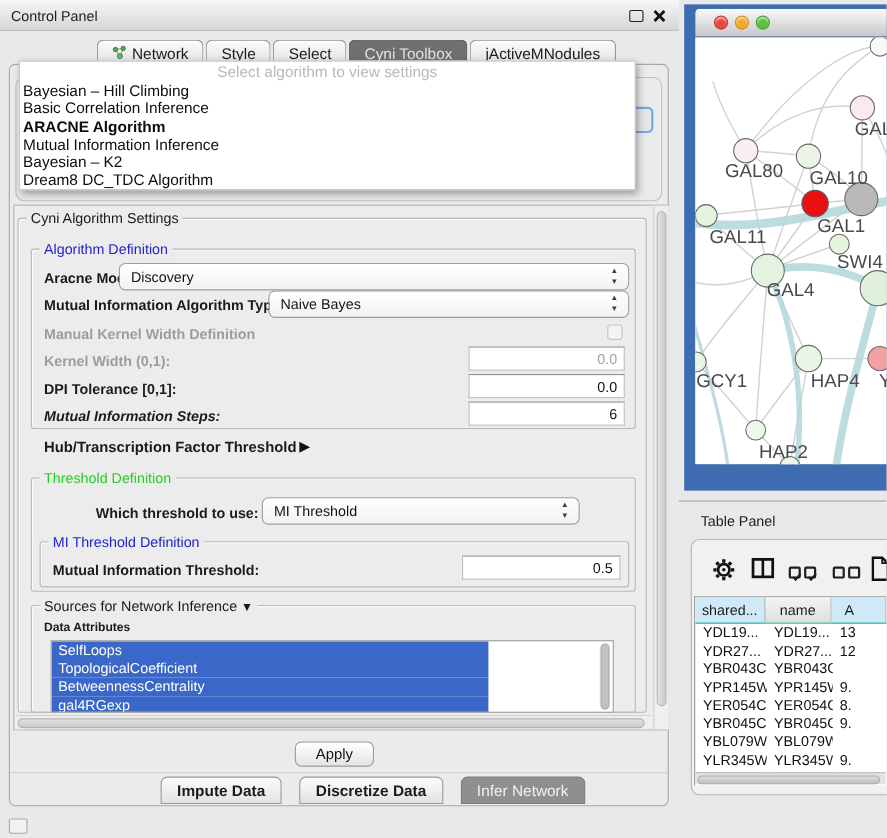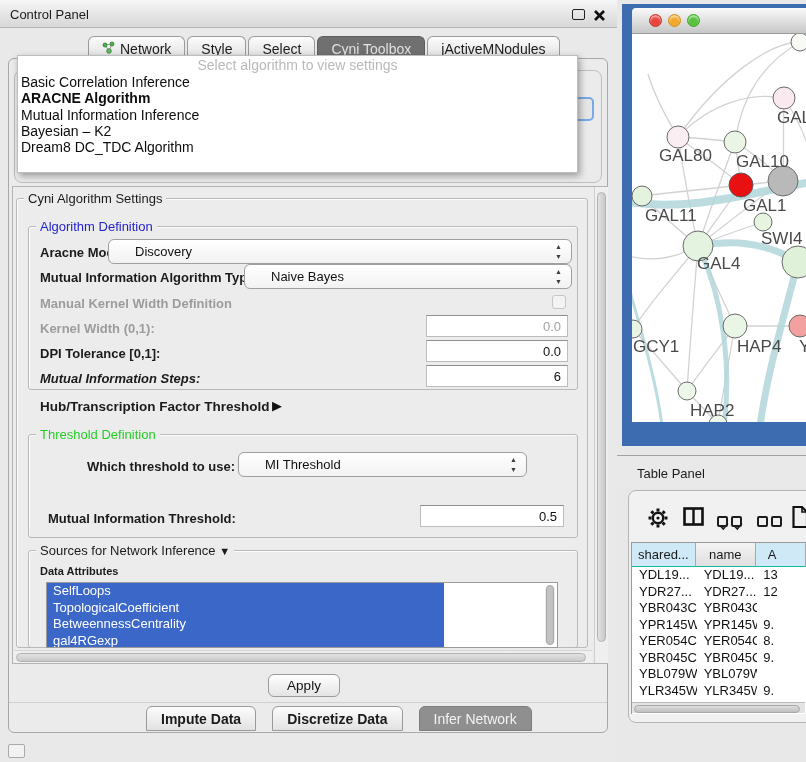--- a/index.html
+++ b/index.html
@@ -54,21 +54,21 @@
     font-size:13px; white-space:nowrap; }
   .lbl-plain { color:#1b1b1b; }
   .lbl-blue  { color:#2323cc; }
   .lbl-green { color:#27cd27; }
 
   .rowlabel { position:absolute; font-size:13px; font-weight:bold; color:#1b1b1b; white-space:nowrap; }
   .rowlabel.dis { color:#9c9c9c; }
 
   .combo { position:absolute; height:25px; border:1px solid #9f9f9f; border-radius:6px;
     background:linear-gradient(#ffffff,#f2f2f2); font-size:13px; color:#111;
-    display:flex; align-items:center; padding-left:26px; }
+    display:flex; align-items:center; padding-left:10px; }
   .combo .spin { position:absolute; right:9px; top:2px; font-size:7px; line-height:10px;
     color:#3c3c3c; text-align:center; }
   .field { position:absolute; height:22px; background:#ffffff; border:1px solid #bdbdbd;
     border-top-color:#8f8f8f; font-size:13px; color:#111; text-align:right;
     padding:3px 6px 0 0; }
   .field.dis { color:#a2a2a2; }
   .chk { position:absolute; width:14px; height:14px; border:1px solid #c6c6c6;
     border-radius:3px; background:#f3f3f3; }
 
   .listbox { position:absolute; left:46px; top:582px; width:512px; height:66px;
@@ -177,20 +177,21 @@
       <div class="tab">
         <span>jActiveMNodules</span>
       </div>
     </div>
 
     <div class="remnant"></div>
     <div class="combo-frag"></div>
 
     <div class="popup">
       <div class="ph">Select algorithm to view settings</div>
+      <div class="dd-item">Bayesian – Hill Climbing</div>
       <div class="dd-item">Basic Correlation Inference</div>
       <div class="dd-item bold">ARACNE Algorithm</div>
       <div class="dd-item">Mutual Information Inference</div>
       <div class="dd-item">Bayesian – K2</div>
       <div class="dd-item">Dream8 DC_TDC Algorithm</div>
     </div>
 
     <div class="scrollarea"></div>
     <div class="vsb">
         <div class="thumb"></div>
@@ -228,20 +229,23 @@
     <span class="rowlabel" style="left:40px; top:399px; font-size:13.5px;">Hub/Transcription Factor Threshold</span>
     <span style="position:absolute; left:272px; top:398px; font-size:13px; color:#111;">▶</span>
 
     <div class="group" style="left:28px; top:434px; width:550px; height:104px;padding-left:39px;">
       <span class="group-label lbl-green">Threshold Definition</span>
     </div>
     <span class="rowlabel" style="left:87px; top:459px;">Which threshold to use:</span>
     <div class="combo" style="left:238px; top:452px; width:289px;">
       <span>MI Threshold</span>
       <span class="spin">▲<br>▼</span>
+    </div>
+    <div class="group" style="left:36px; top:492px; width:536px; height:42px;">
+      <span class="group-label lbl-blue">MI Threshold Definition</span>
     </div>
     <span class="rowlabel" style="left:48px; top:511px;">Mutual Information Threshold:</span>
     <div class="field" style="left:420px; top:505px; width:144px;">0.5</div>
 
     <div class="group" style="left:28px; top:550px; width:550px; height:98px;">
       <span class="group-label lbl-plain">
         <span>Sources for Network Inference</span>
         <span style="font-size:11px;">▼</span>
       </span>
     </div>

